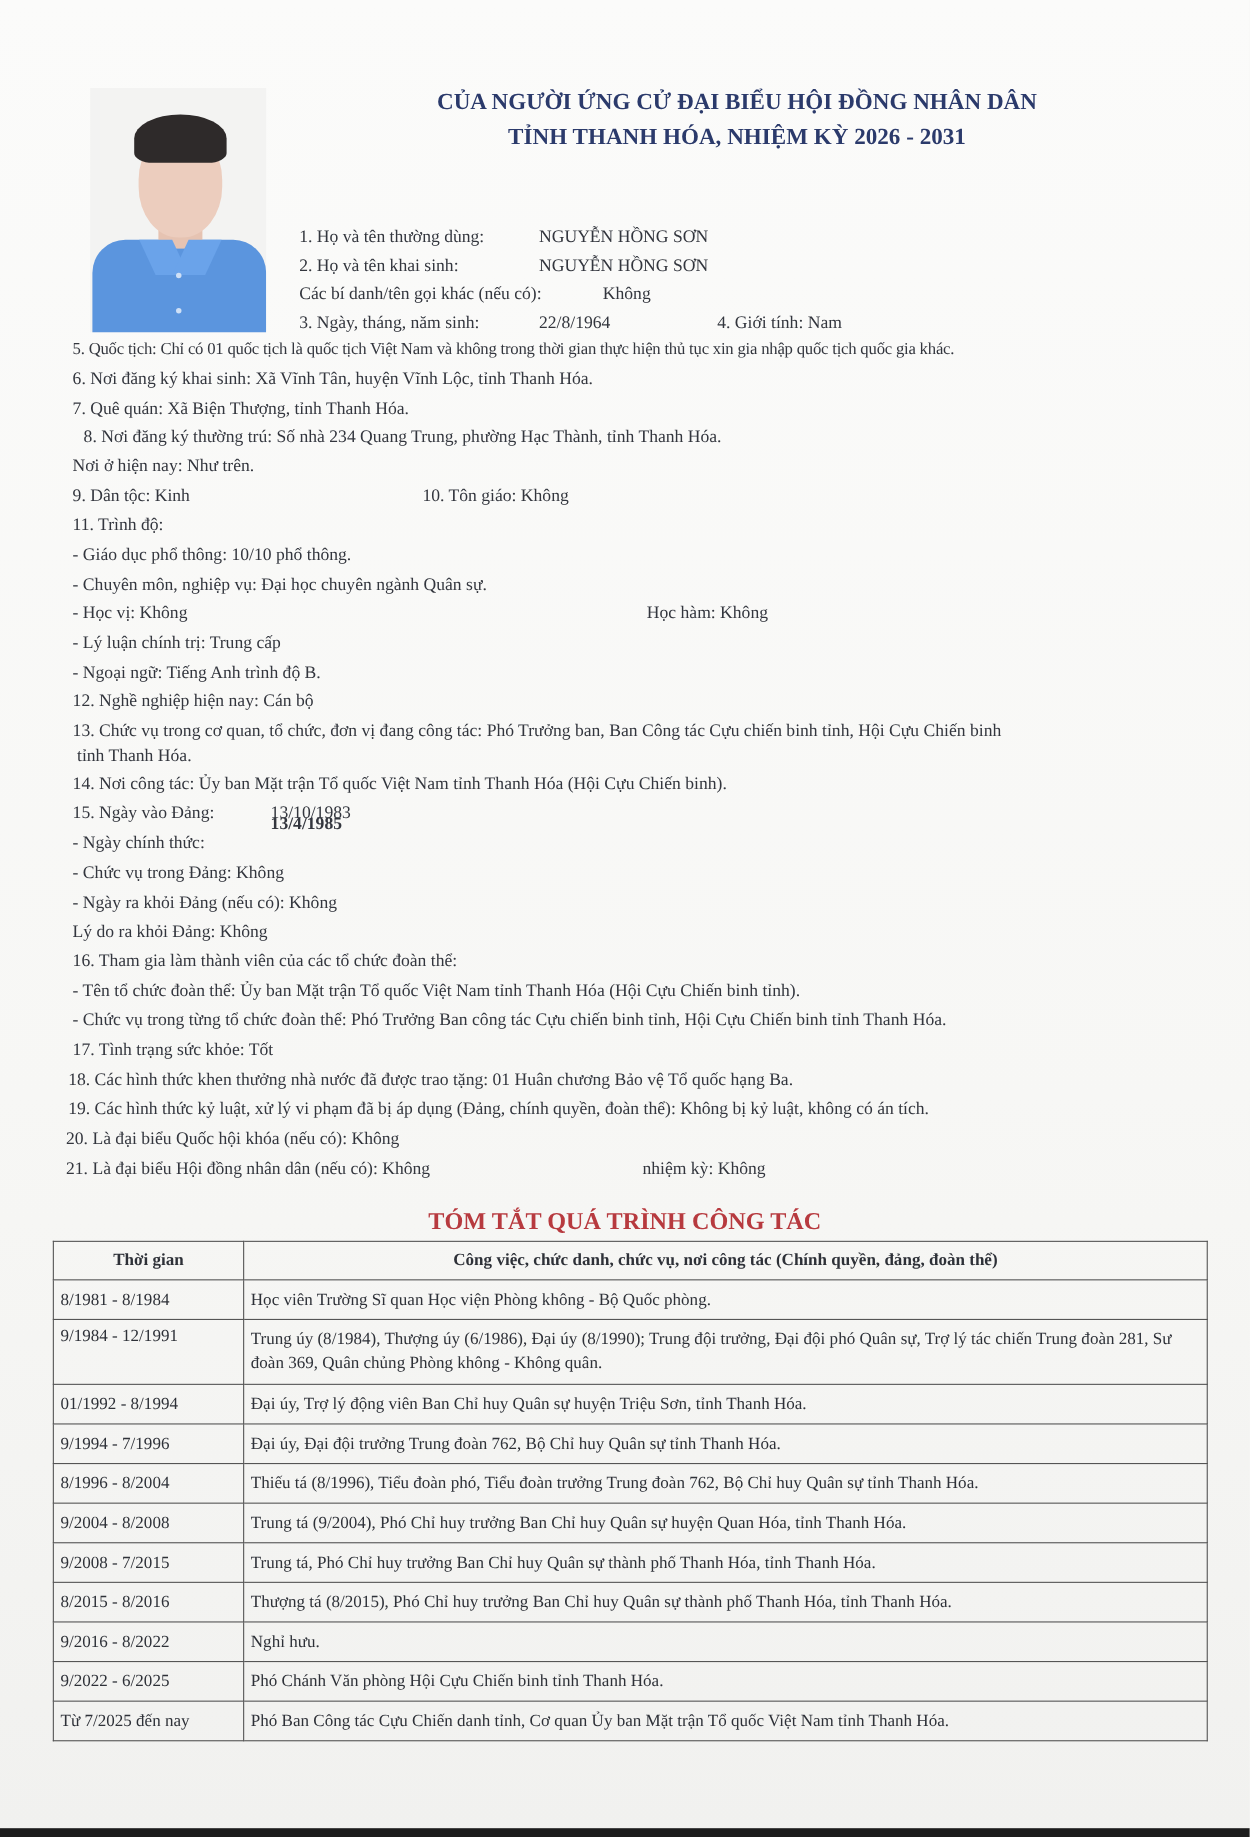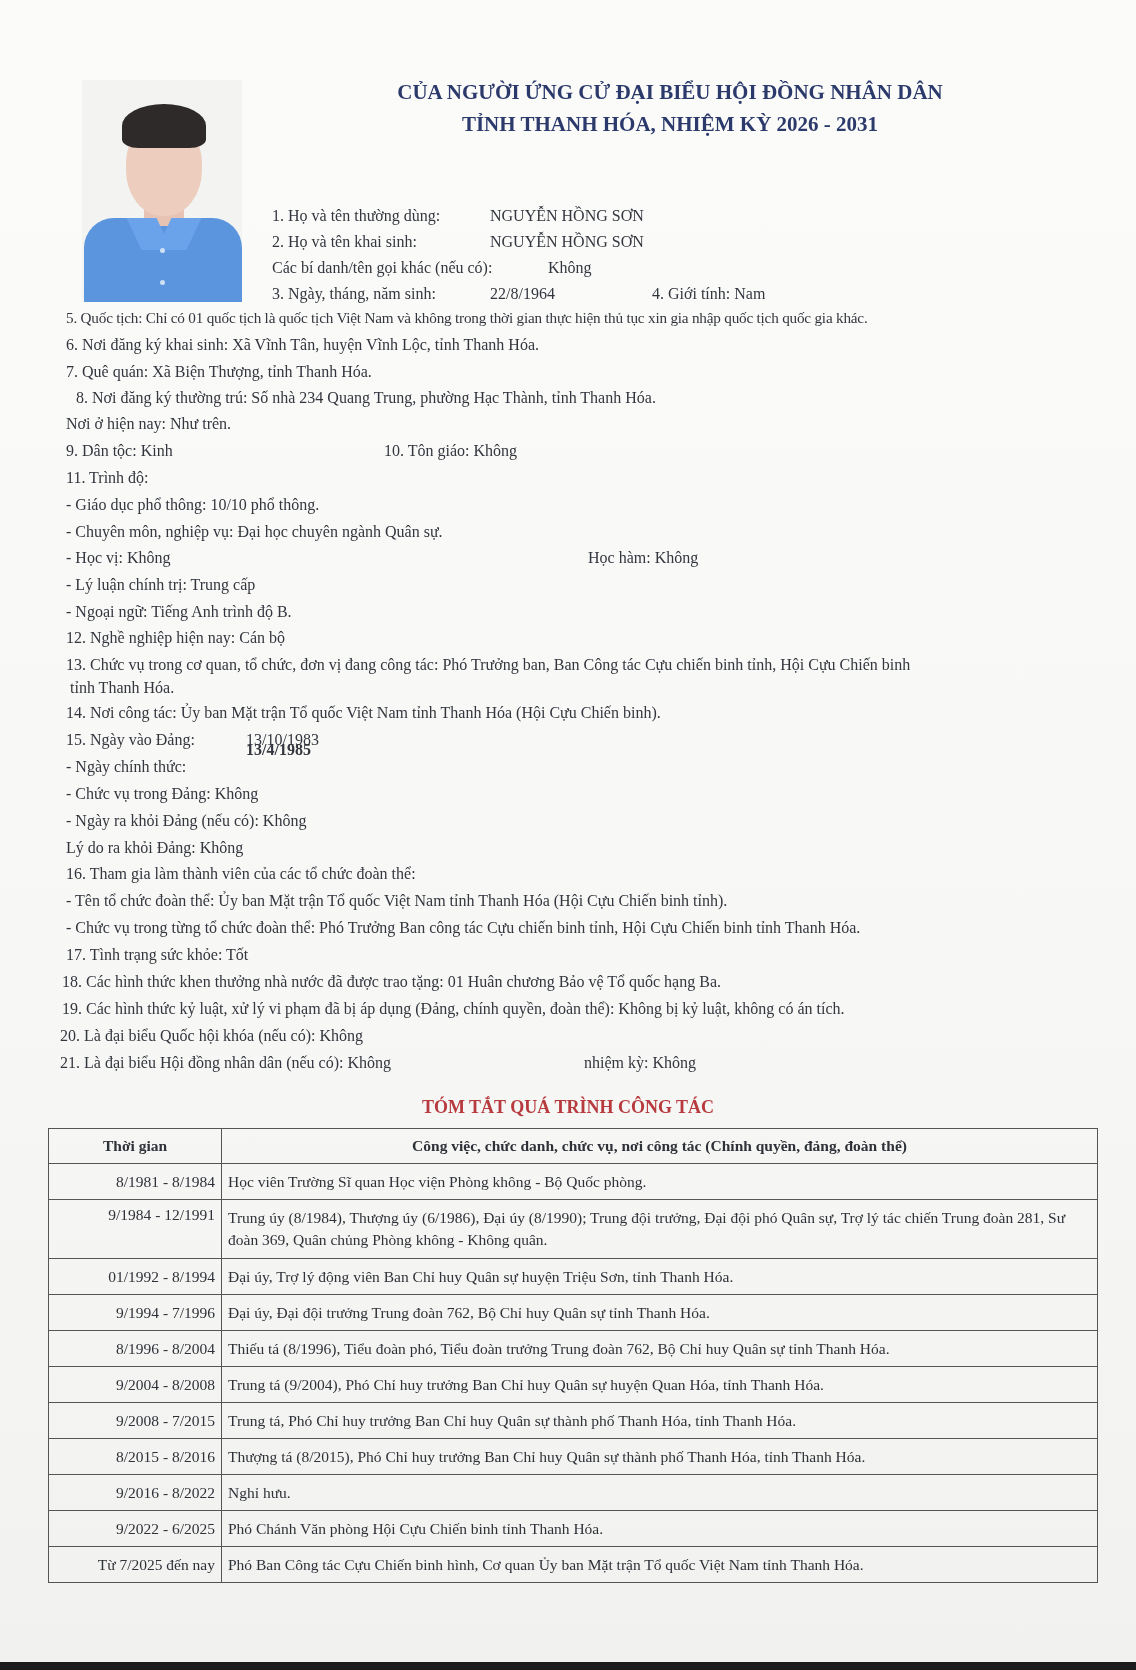--- a/index.html
+++ b/index.html
@@ -46,32 +46,32 @@
   .title-block { position: absolute; left: 360px; top: 76px; width: 620px; text-align: center; }
   .title-main {
     color: #b73a3f; font-weight: bold; font-size: 23px; letter-spacing: 0.5px; line-height: 30px;
   }
   .title-sub {
     color: #2b3a6b; font-weight: bold; font-size: 21px; line-height: 32px;
   }
   .line { position: absolute; font-size: 16px; line-height: 20px; white-space: nowrap; color: #33363e; }
   .sec-title {
     position: absolute; left: 0; width: 1136px; top: 1097px; text-align: center;
-    color: #b73a3f; font-weight: bold; font-size: 18px;
+    color: #b73a3f; font-weight: bold; font-size: 22px;
   }
   table.career {
     position: absolute; left: 48px; top: 1128px; width: 1050px;
     border-collapse: collapse; font-size: 15.5px; color: #2e3138;
   }
   table.career th, table.career td {
     border: 1.3px solid #555;
     padding: 0 6px;
   }
   table.career th { height: 34px; font-weight: bold; font-size: 15.5px; }
-  table.career td.time { width: 160px; text-align: right; }
+  table.career td.time { width: 160px; text-align: left; }
   table.career td.desc { text-align: left; line-height: 22px; }
   table.career tr.r td { height: 35px; }
   table.career tr.r2 td { height: 52px; }
 </style>
 </head>
 <body>
 
 <div class="page">
 
   <div class="photo" title="Ảnh chân dung người ứng cử, áo sơ mi xanh">
@@ -180,19 +180,19 @@
       <tr class="r">
         <td class="time">9/2016 - 8/2022</td>
         <td class="desc">Nghỉ hưu.</td>
       </tr>
       <tr class="r">
         <td class="time">9/2022 - 6/2025</td>
         <td class="desc">Phó Chánh Văn phòng Hội Cựu Chiến binh tỉnh Thanh Hóa.</td>
       </tr>
       <tr class="r">
         <td class="time">Từ 7/2025 đến nay</td>
-        <td class="desc">Phó Ban Công tác Cựu Chiến binh hình, Cơ quan Ủy ban Mặt trận Tổ quốc Việt Nam tỉnh Thanh Hóa.</td>
+        <td class="desc">Phó Ban Công tác Cựu Chiến danh tỉnh, Cơ quan Ủy ban Mặt trận Tổ quốc Việt Nam tỉnh Thanh Hóa.</td>
       </tr>
     </tbody>
   </table>
 </div>
 
 <div class="bottom-strip"></div>
 
 </body></html>

